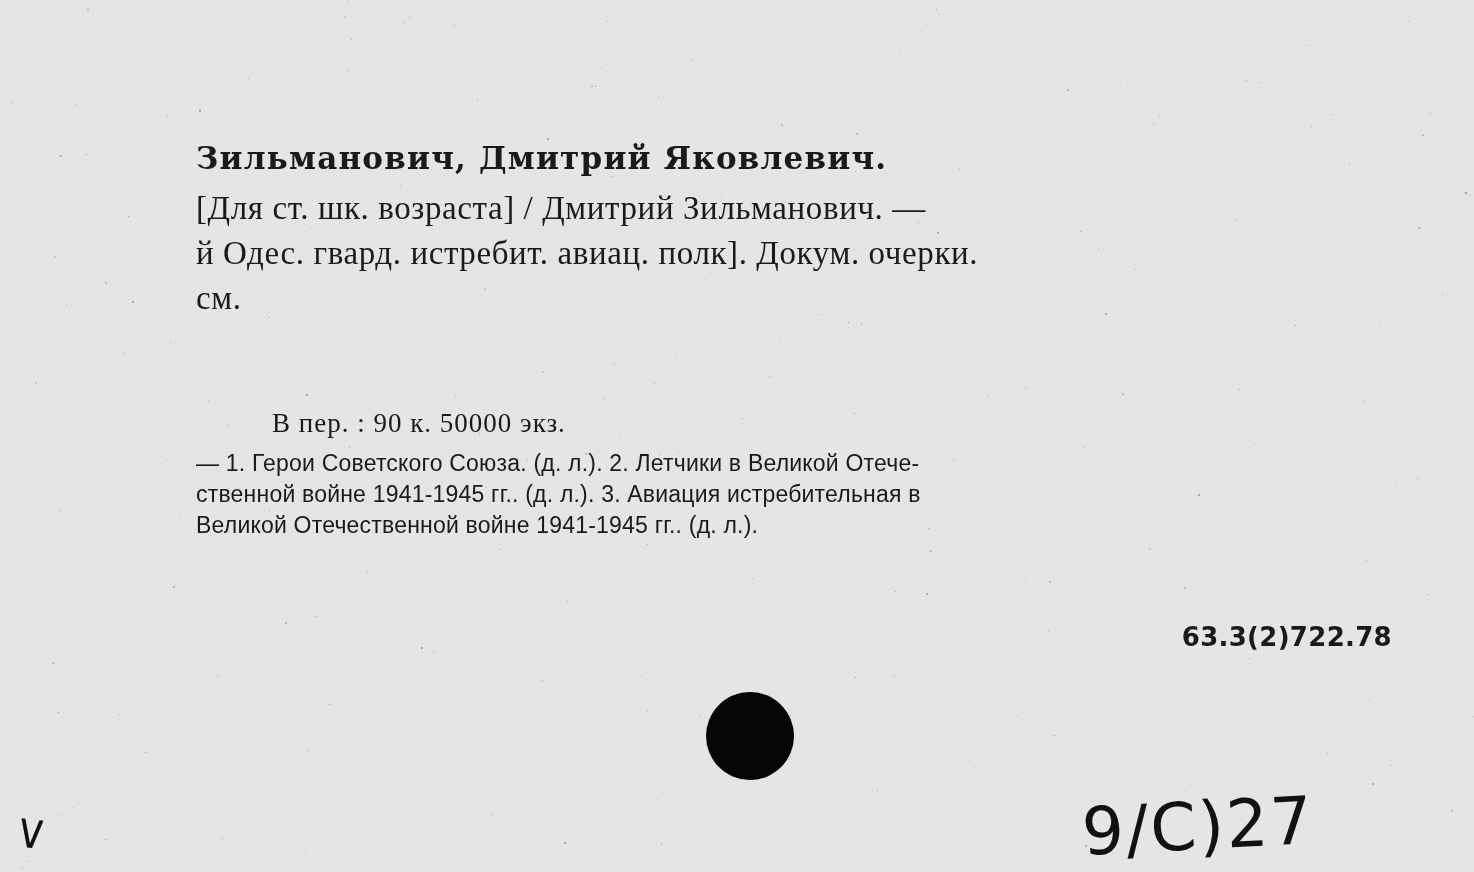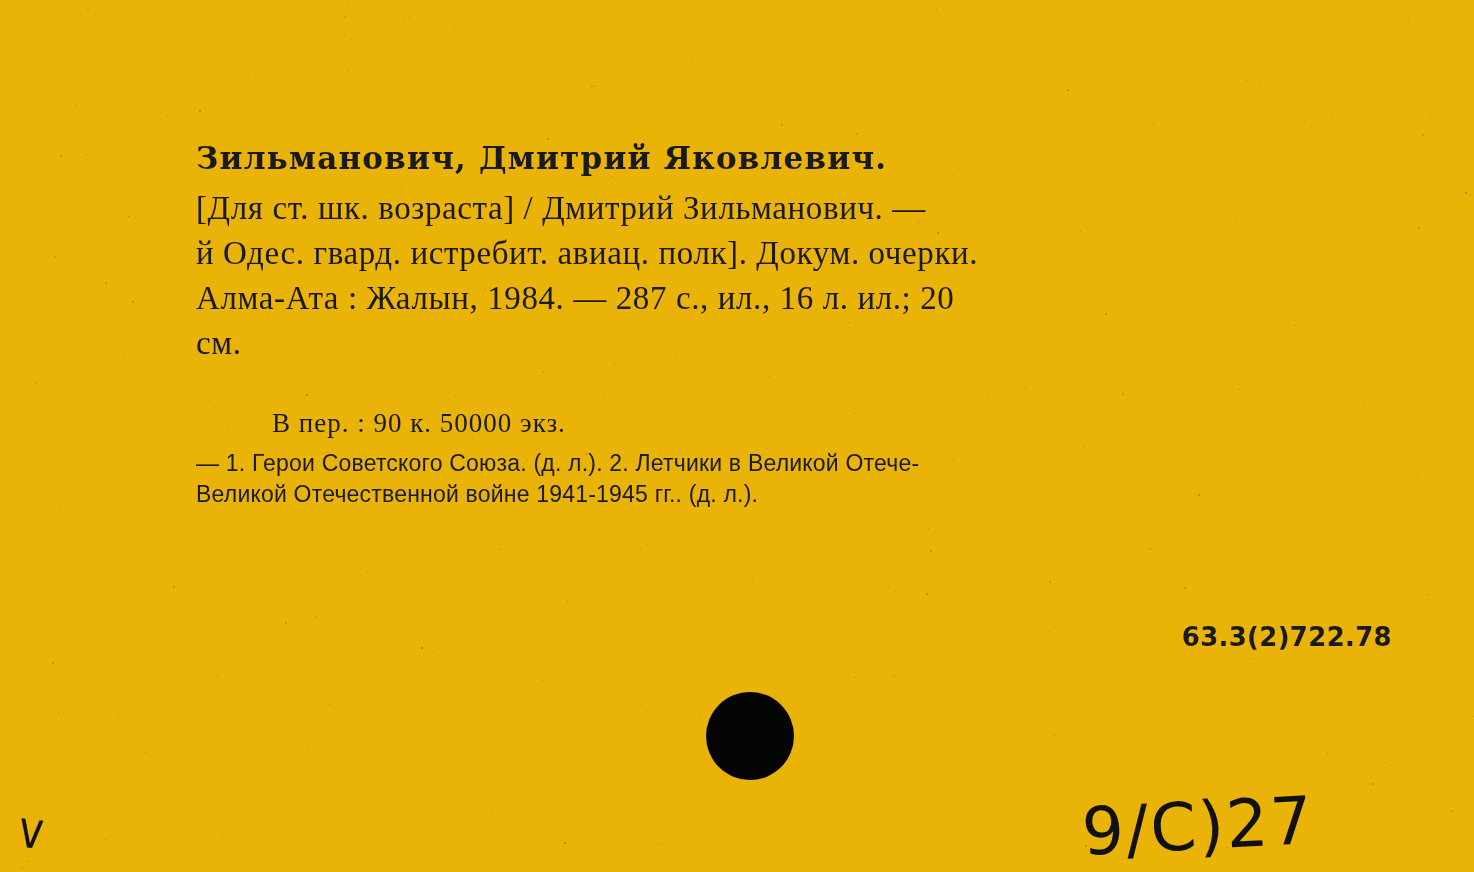--- a/index.html
+++ b/index.html
@@ -4,21 +4,21 @@
 <style>
   html, body {
     margin: 0;
     padding: 0;
     background: #ffffff;
   }
   #page {
     position: relative;
     width: 1474px;
     height: 872px;
-    background: #eab308;
+    background: #e5e5e5;
     overflow: hidden;
     font-family: "Liberation Serif", serif;
     color: #1a1a1a;
   }
 
   
   .speck {
     position: absolute;
     background: #6b6b6b;
     border-radius: 50%;
@@ -177,28 +177,28 @@
 
 <div id="page">
 
   <div class="card">
 
     <div class="author">Зильманович, Дмитрий Яковлевич.</div>
 
     <div class="title-block">
       <span class="ln j">[Для ст. шк. возраста] / Дмитрий Зильманович. —</span>
       <span class="ln j">й Одес. гвард. истребит. авиац. полк]. Докум. очерки.</span>
-      <span class="ln j">Алма-Ата : Жалын, 1984. — 287 с., ил., 16 л. ил.; 20</span>
       <span class="ln">см.</span>
     </div>
 
     <div class="price-line">В пер. : 90 к.    50000 экз.</div>
 
     <div class="subjects">
       <span class="sl j">— 1. Герои Советского Союза. (д. л.). 2. Летчики в Великой Отече-</span>
+      <span class="sl j">ственной войне 1941-1945 гг.. (д. л.). 3. Авиация истребительная в</span>
       <span class="sl">Великой Отечественной войне 1941-1945 гг.. (д. л.).</span>
     </div>
 
     <div class="bbk">63.3(2)722.78</div>
 
 
     <div class="blob"></div>
 
 
     <div class="handwriting">9/С)27</div>

